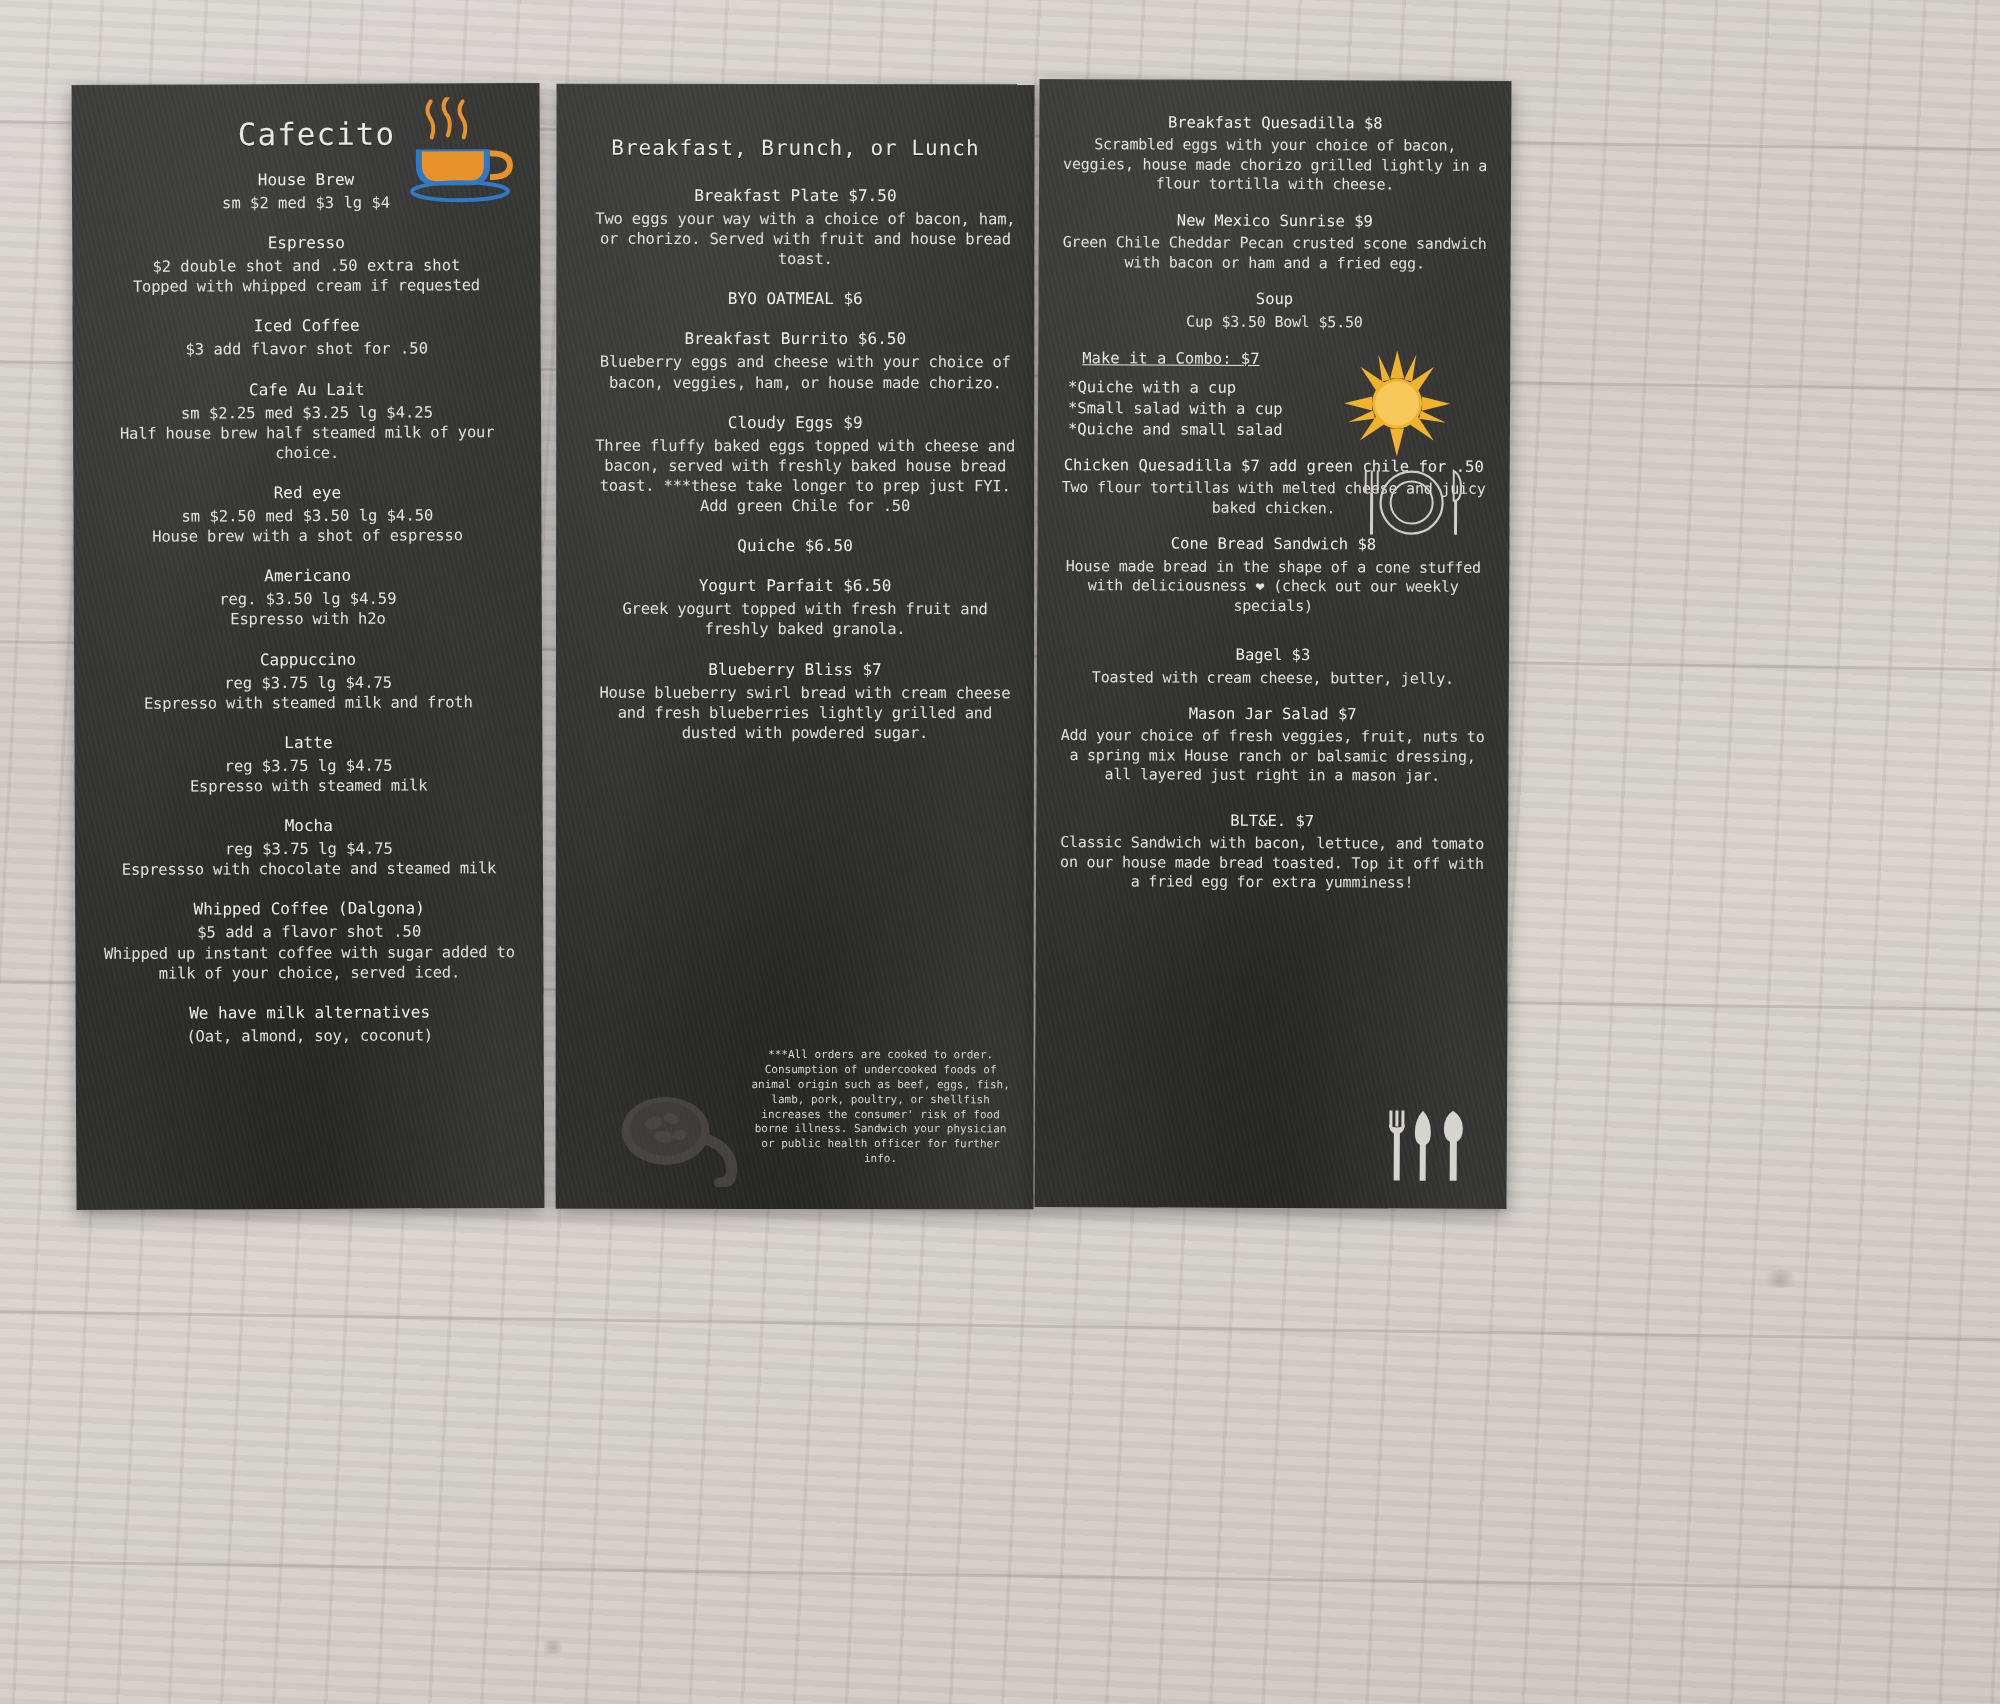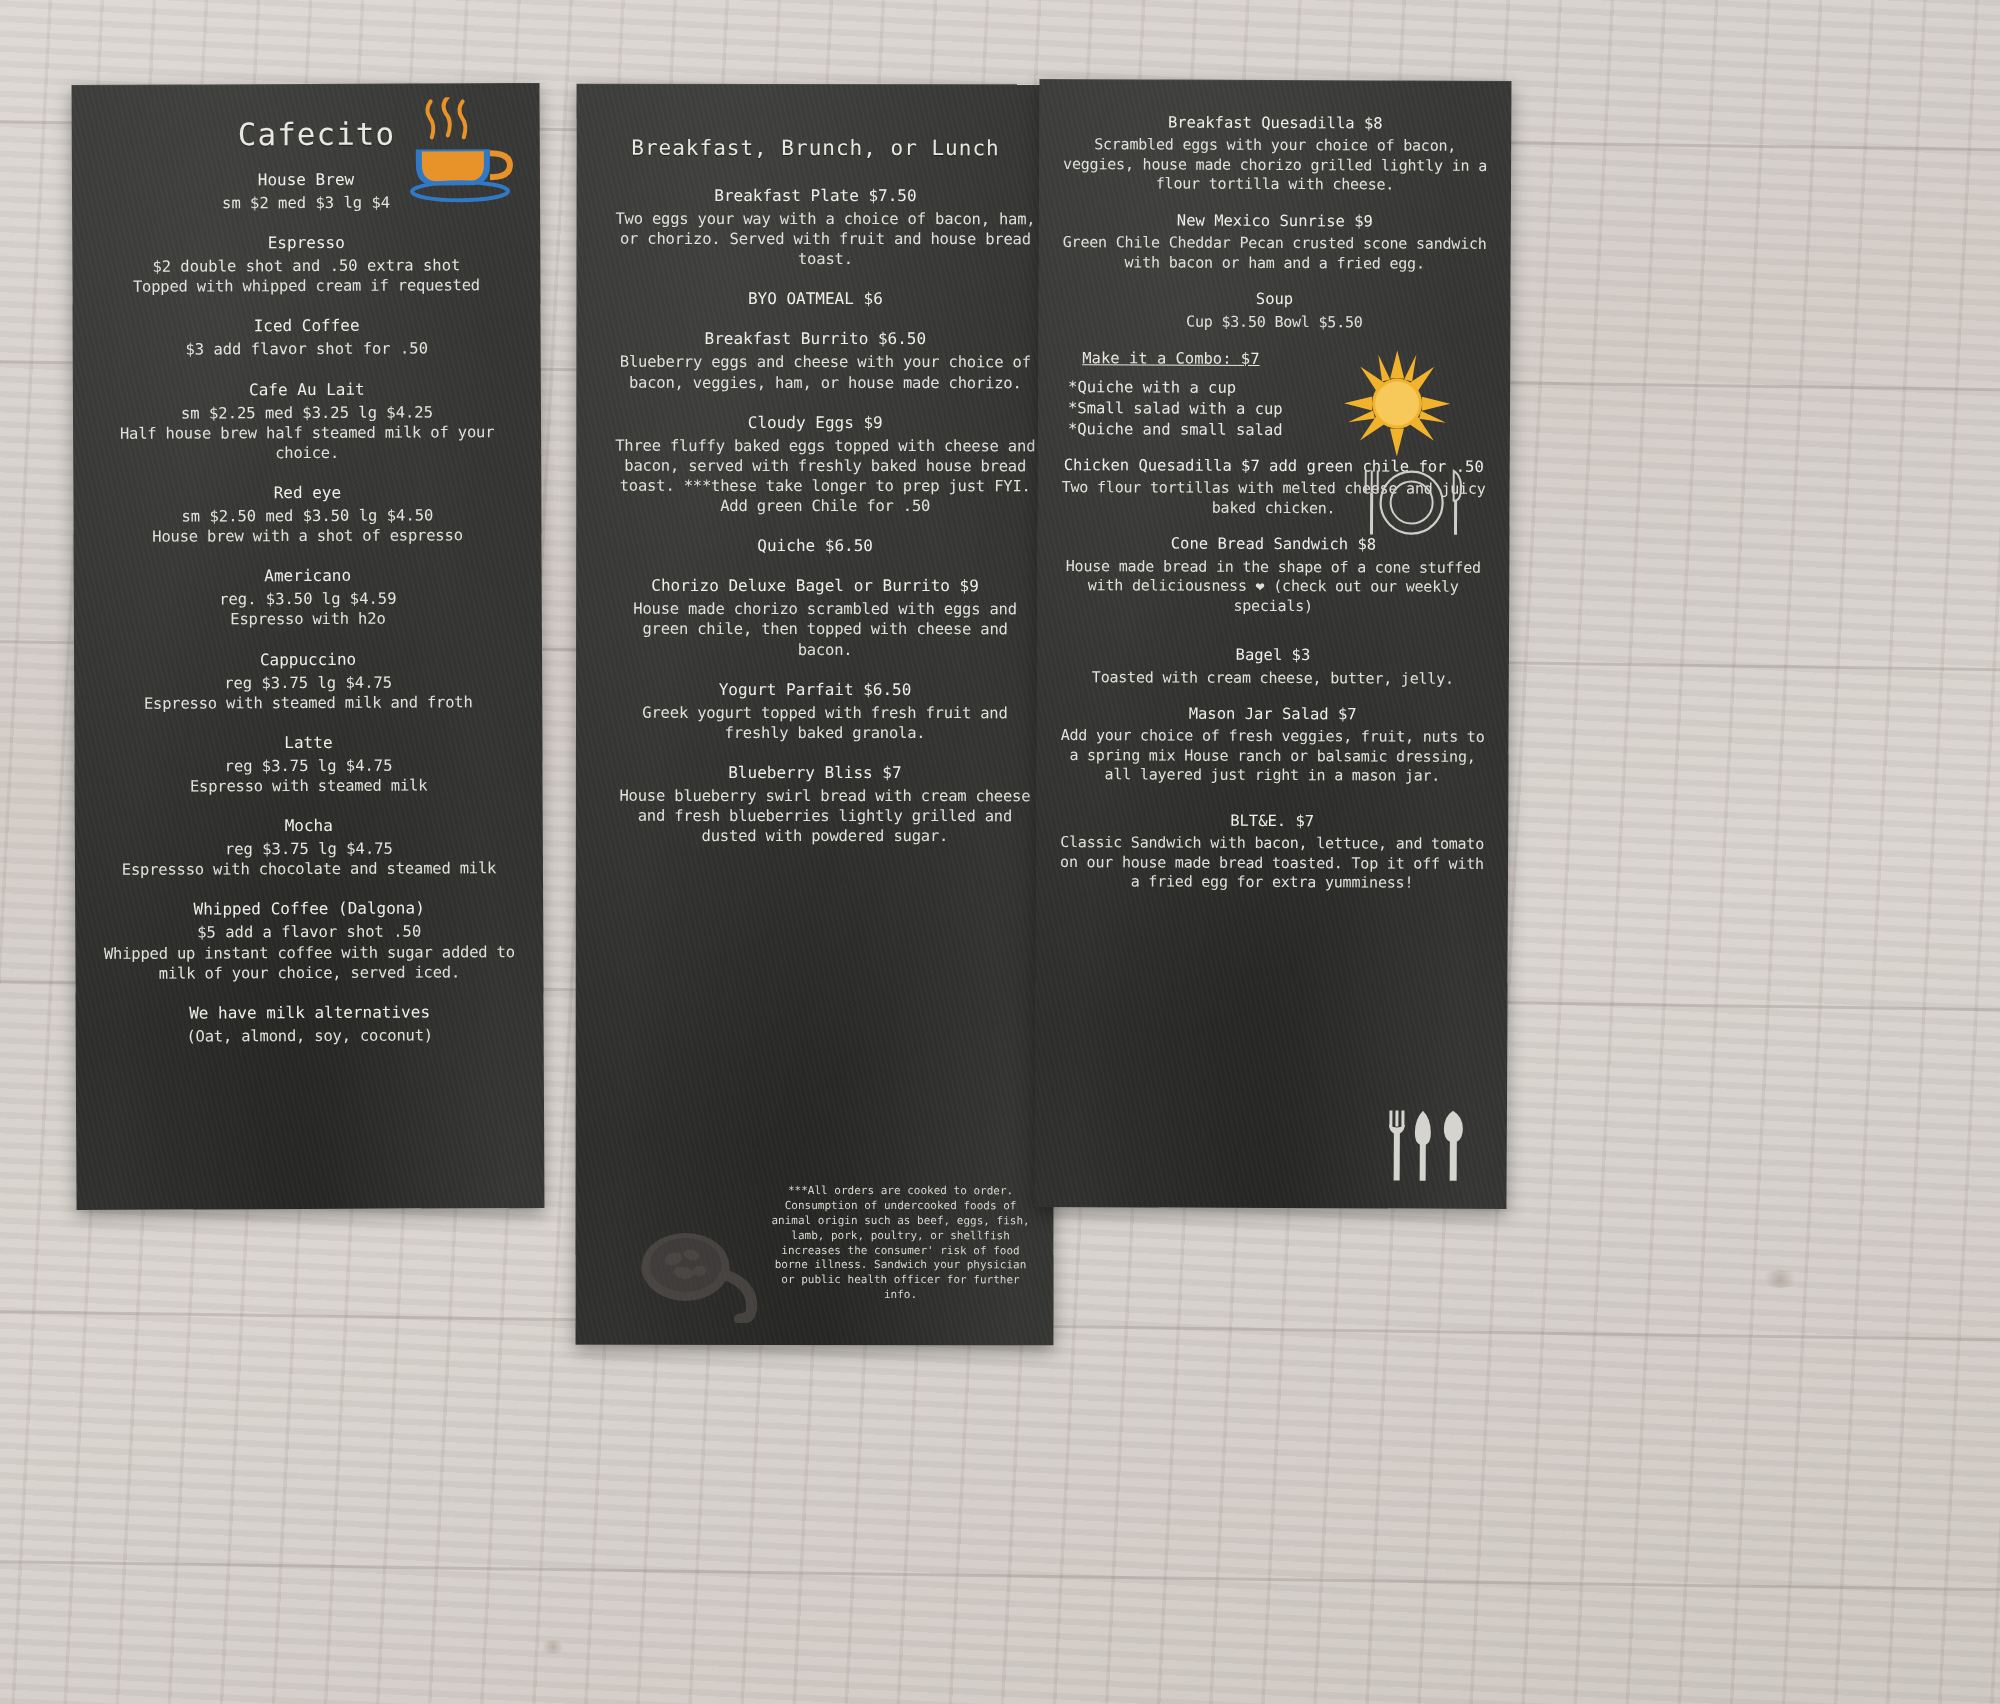--- a/index.html
+++ b/index.html
@@ -62,21 +62,21 @@
     content: "";
     position: absolute;
     inset: 0;
     pointer-events: none;
     background:
       repeating-linear-gradient(77deg, rgba(255,255,255,0.02) 0 2px, rgba(0,0,0,0.015) 2px 5px),
       radial-gradient(ellipse at 50% 110%, rgba(0,0,0,0.30), rgba(0,0,0,0) 60%);
   }
 
   #panel-coffee  { left: 74px;  top: 84px;  width: 468px; height: 1125px; transform: rotate(-0.25deg); }
-  #panel-meals   { left: 576px; top: 84px;  width: 478px; height: 1261px; transform: rotate(0.05deg); }
+  #panel-meals   { left: 556px; top: 84px;  width: 478px; height: 1125px; transform: rotate(0.05deg); }
   #panel-extras  { left: 1037px; top: 80px; width: 472px; height: 1128px; transform: rotate(0.25deg); }
 
   .panel-inner {
     position: relative;
     z-index: 2;
     padding: 18px 16px 14px 16px;
     box-sizing: border-box;
     height: 100%;
   }
 
@@ -265,24 +265,20 @@
         <span class="item-name">Breakfast Burrito $6.50</span>
         <span class="item-desc">Blueberry eggs and cheese with your choice of bacon, veggies, ham, or house made chorizo.</span>
       </div>
       <div class="item">
         <span class="item-name">Cloudy Eggs $9</span>
         <span class="item-desc">Three fluffy baked eggs topped with cheese and bacon, served with freshly baked house bread toast. ***these take longer to prep just FYI. Add green Chile for .50</span>
       </div>
       <div class="item">
         <span class="item-name">Quiche $6.50</span>
         <span class="item-desc"></span>
-      </div>
-      <div class="item">
-        <span class="item-name">Chorizo Deluxe Bagel or Burrito $9</span>
-        <span class="item-desc">House made chorizo scrambled with eggs and green chile, then topped with cheese and bacon.</span>
       </div>
       <div class="item">
         <span class="item-name">Yogurt Parfait $6.50</span>
         <span class="item-desc">Greek yogurt topped with fresh fruit and freshly baked granola.</span>
       </div>
       <div class="item">
         <span class="item-name">Blueberry Bliss $7</span>
         <span class="item-desc">House blueberry swirl bread with cream cheese and fresh blueberries lightly grilled and dusted with powdered sugar.</span>
       </div>
 

